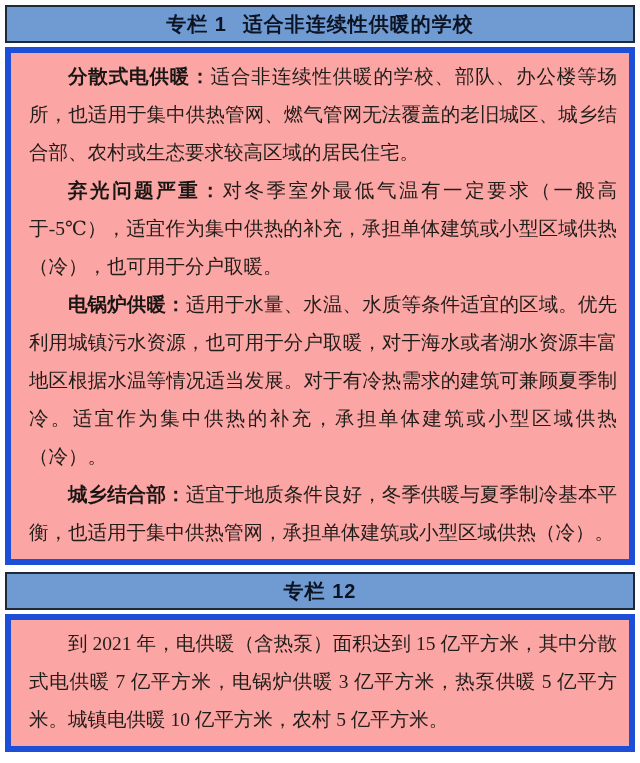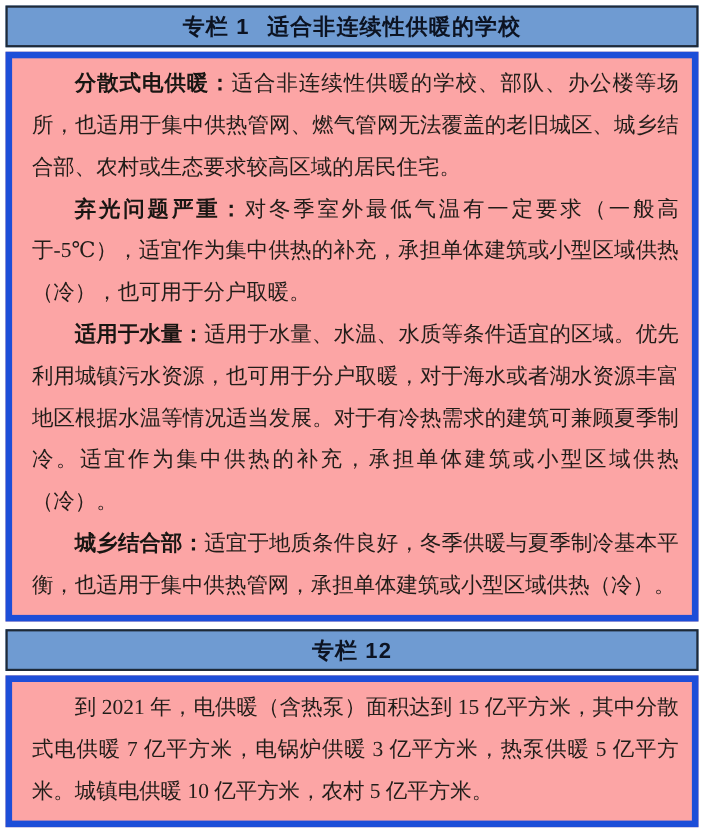--- a/index.html
+++ b/index.html
@@ -64,21 +64,21 @@
       <span>适合非连续性供暖的学校</span>
     </div>
     <div class="panel-body">
       <p class="para">
         <span class="lead">分散式电供暖：</span><span>适合非连续性供暖的学校、部队、办公楼等场所，也适用于集中供热管网、燃气管网无法覆盖的老旧城区、城乡结合部、农村或生态要求较高区域的居民住宅。</span>
       </p>
       <p class="para">
         <span class="lead">弃光问题严重：</span><span>对冬季室外最低气温有一定要求（一般高于-5℃），适宜作为集中供热的补充，承担单体建筑或小型区域供热（冷），也可用于分户取暖。</span>
       </p>
       <p class="para">
-        <span class="lead">适用于水量：</span><span>适用于水量、水温、水质等条件适宜的区域。优先利用城镇污水资源，也可用于分户取暖，对于海水或者湖水资源丰富地区根据水温等情况适当发展。对于有冷热需求的建筑可兼顾夏季制冷。适宜作为集中供热的补充，承担单体建筑或小型区域供热（冷）。</span>
+        <span class="lead">电锅炉供暖：</span><span>适用于水量、水温、水质等条件适宜的区域。优先利用城镇污水资源，也可用于分户取暖，对于海水或者湖水资源丰富地区根据水温等情况适当发展。对于有冷热需求的建筑可兼顾夏季制冷。适宜作为集中供热的补充，承担单体建筑或小型区域供热（冷）。</span>
       </p>
       <p class="para">
         <span class="lead">城乡结合部：</span><span>适宜于地质条件良好，冬季供暖与夏季制冷基本平衡，也适用于集中供热管网，承担单体建筑或小型区域供热（冷）。</span>
       </p>
     </div>
   </div>
 
   <div class="panel-gap"></div>
 
   <div class="panel">

